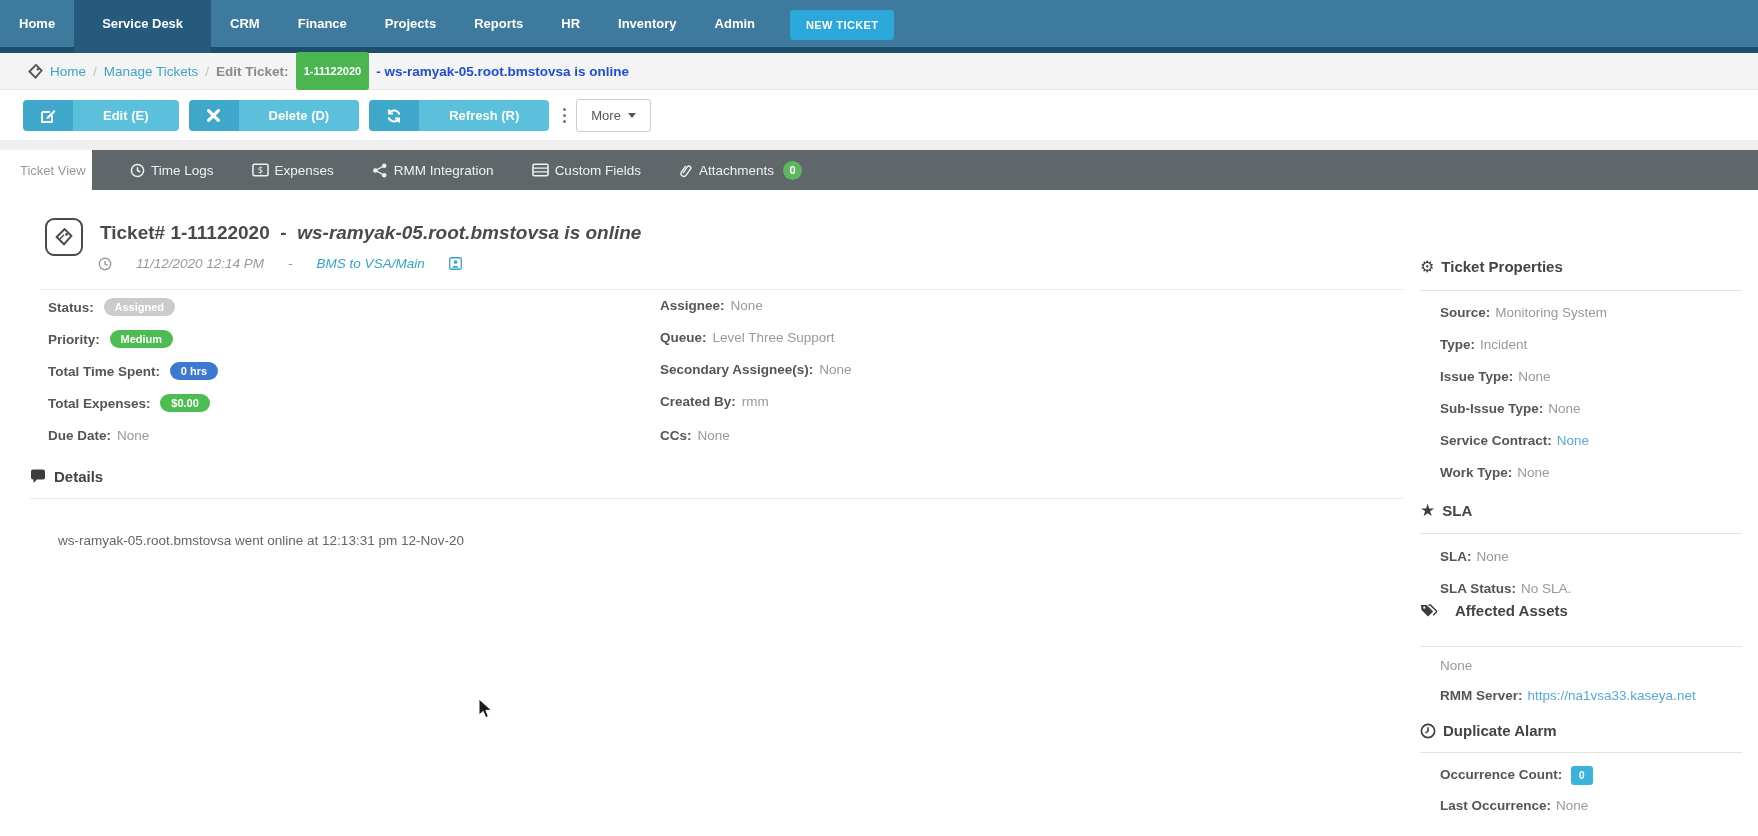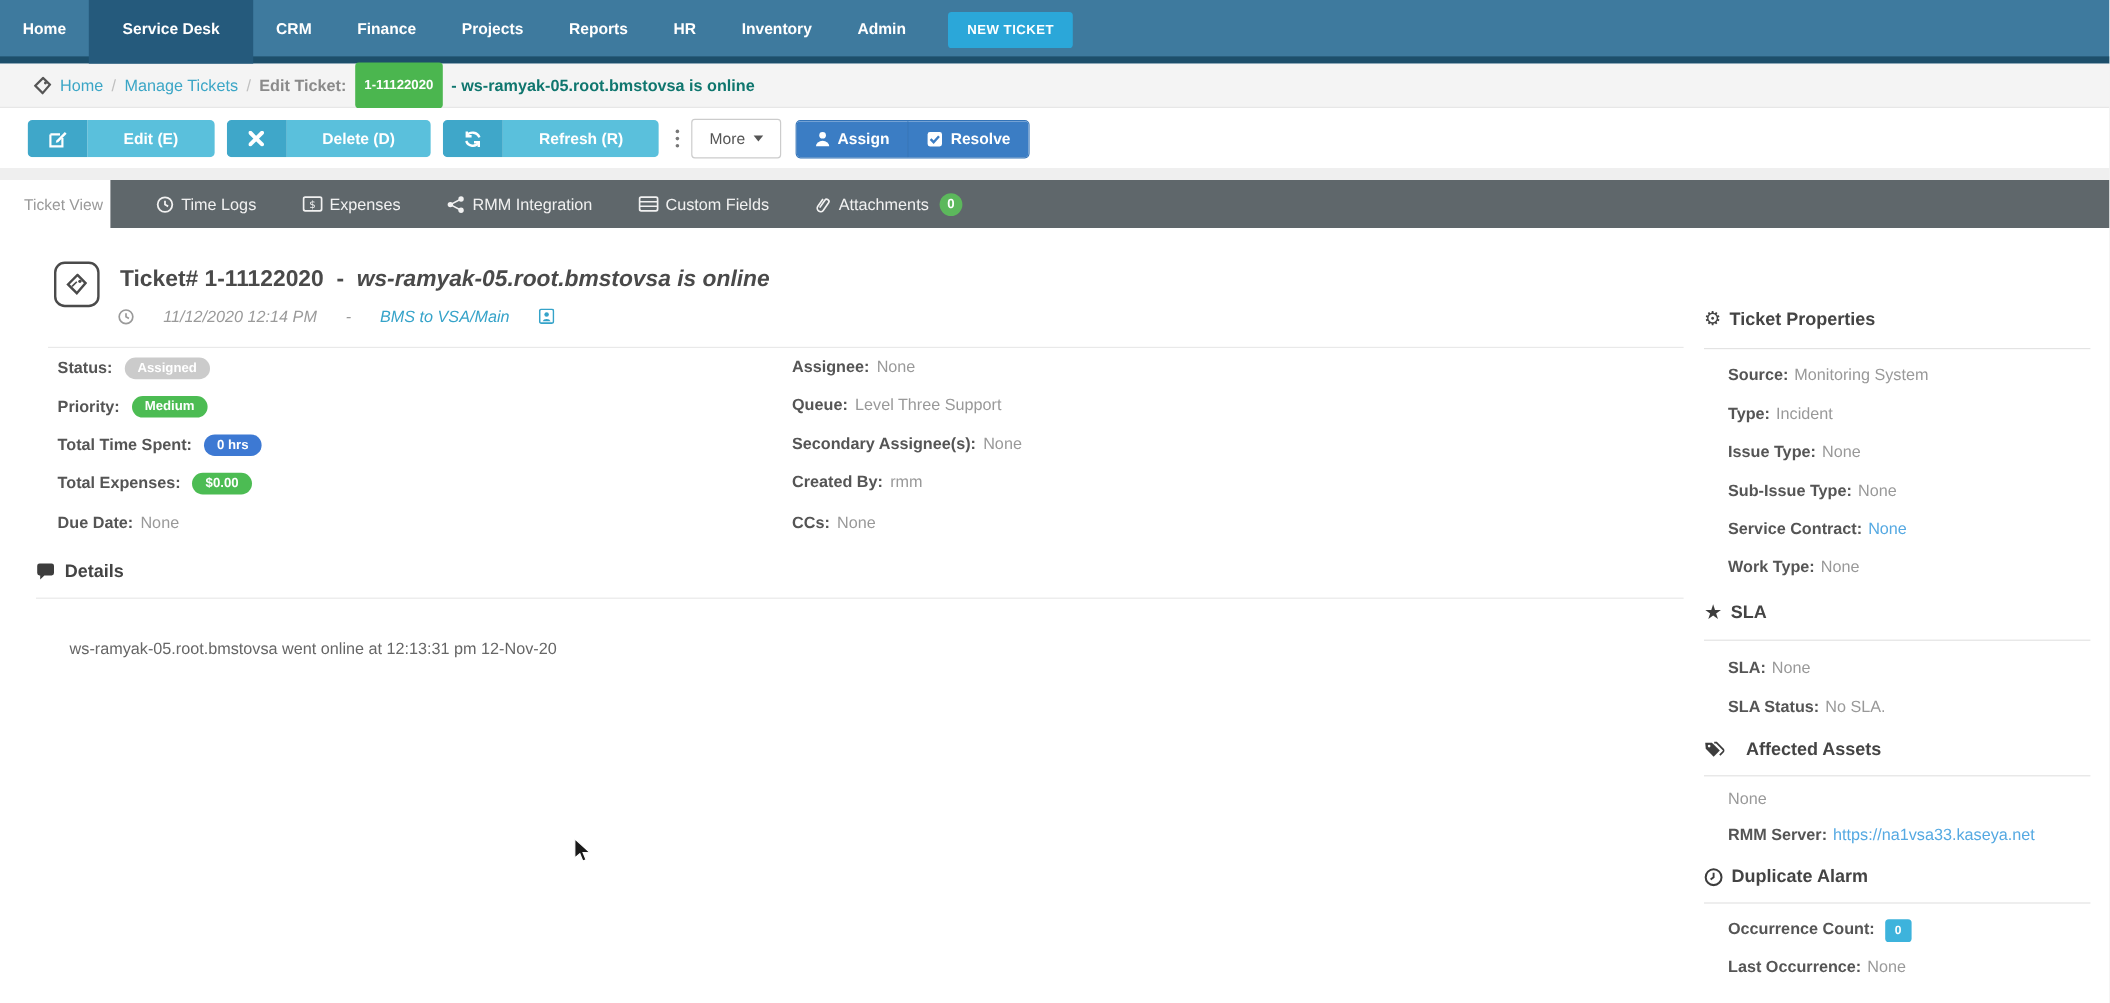--- a/index.html
+++ b/index.html
@@ -13,21 +13,21 @@
   .nav-item { position:relative; z-index:2; display:flex; align-items:center; padding:0 19px 6px 19px; color:#fff; font-size:13px; font-weight:bold; cursor:pointer; }
   .nav-item.active { background:#255a7c; padding-left:28px; padding-right:28px; }
   .new-ticket { position:relative; z-index:2; align-self:center; margin:-4px 0 0 16px; background:#2ba7d9; color:#fff; border:none; border-radius:3px; font-family:inherit; font-size:11px; font-weight:bold; letter-spacing:.4px; padding:9px 16px; cursor:pointer; }
 
   
   .breadcrumb { position:absolute; left:0; top:53px; width:1758px; height:37px; background:#f4f4f4; border-bottom:1px solid #e7e7e7; display:flex; align-items:center; padding-left:28px; font-size:13.5px; color:#9a9a9a; gap:7px; }
   .breadcrumb a { color:#3ba6c6; text-decoration:none; }
   .bc-sep { color:#c0c0c0; }
   .bc-strong { color:#8a8a8a; font-weight:bold; }
   .bc-badge { background:#4bb64f; color:#fff; font-size:11px; font-weight:bold; padding:13px 8px; border-radius:3px; }
-  .bc-suffix { color:#0f766e; font-weight:bold; }
+  .bc-suffix { color:#1d4ed8; font-weight:bold; }
 
   
   .toolbar { position:absolute; left:0; top:91px; width:1608px; height:49px; background:#fff; display:flex; align-items:center; padding-left:23px; }
   .btn-split { display:flex; align-items:stretch; height:31px; border-radius:4px; overflow:hidden; margin-right:10px; cursor:pointer; border:none; padding:0; background:none; font-family:inherit; }
   .btn-split .ic { width:50px; background:#3fa7c9; color:#fff; display:flex; align-items:center; justify-content:center; }
   .btn-split .lb { background:#5ac0dc; color:#fff; font-size:13px; font-weight:bold; display:flex; align-items:center; padding:0 30px; }
   .vdots { margin:0 10px 0 4px; display:flex; flex-direction:column; gap:3px; }
   .vdots i { width:3px; height:3px; border-radius:50%; background:#777; }
   .btn-more { height:33px; background:#fff; border:1px solid #ccc; border-radius:3px; color:#555; font-family:inherit; font-size:13px; padding:0 14px; display:flex; align-items:center; gap:7px; cursor:pointer; }
   .caret { width:0; height:0; border-left:4px solid transparent; border-right:4px solid transparent; border-top:5px solid #555; display:inline-block; }
@@ -136,36 +136,20 @@
     </button>
     <span class="vdots">
         <i></i>
         <i></i>
         <i></i>
       </span>
     <button class="btn-more">
       <span>More</span>
       <span class="caret"></span>
     </button>
-    <div class="btn-group">
-      <button class="btn-blue">
-        <svg width="13" height="13" viewBox="0 0 14 14">
-            <circle cx="7" cy="4" r="3" fill="#fff"></circle>
-            <path d="M1 14 a6 5 0 0 1 12 0 Z" fill="#fff"></path>
-          </svg>
-        <span>Assign</span>
-      </button>
-      <button class="btn-blue">
-        <svg width="14" height="14" viewBox="0 0 14 14">
-            <rect x="1" y="1" width="12" height="12" rx="2" fill="#fff"></rect>
-            <path d="M3.5 7 L6 9.5 L10.5 4.5" fill="none" stroke="#3b7dc4" stroke-width="2"></path>
-          </svg>
-        <span>Resolve</span>
-      </button>
-    </div>
   </div>
 
   <div class="gapstrip"></div>
 
   <div class="tabbar">
     <div class="tab-active">Ticket View</div>
     <div class="tab">
       <svg width="15" height="15" viewBox="0 0 16 16">
           <circle cx="8" cy="8" r="6.5" fill="none" stroke="#f1f1f1" stroke-width="1.6"></circle>
           <path d="M8 4.5 V8 L10.8 9.6" fill="none" stroke="#f1f1f1" stroke-width="1.6"></path>
@@ -292,21 +276,21 @@
     <div class="sb-row" style="left:1440px; top:275px;"><b>Work Type:</b><span>None</span></div>
 
     <div class="sb-head" style="left:1420px; top:312px;">
       <span class="star-glyph">★</span>
       <span>SLA</span>
     </div>
     <div class="hr" style="left:1420px; top:343px; width:322px; background:#e3e3e3;"></div>
     <div class="sb-row" style="left:1440px; top:359px;"><b>SLA:</b><span>None</span></div>
     <div class="sb-row" style="left:1440px; top:391px;"><b>SLA Status:</b><span>No SLA.</span></div>
 
-    <div class="sb-head" style="left:1420px; top:426px;gap:18px;">
+    <div class="sb-head" style="left:1420px; top:412px;gap:18px;">
       <svg width="17" height="15" viewBox="0 0 18 16">
           <path d="M1 2 h6 l7 7 -5.5 5.5 -7-7 Z" fill="#3d3d3d"></path>
           <circle cx="4.5" cy="5" r="1.2" fill="#fff"></circle>
           <path d="M9 2 h2 l7 7 -4 4" fill="none" stroke="#3d3d3d" stroke-width="1.6"></path>
         </svg>
       <span>Affected Assets</span>
     </div>
     <div class="hr" style="left:1420px; top:456px; width:322px; background:#e3e3e3;"></div>
     <div class="sb-row" style="left:1440px; top:468px;"><span>None</span></div>
     <div class="sb-row" style="left:1440px; top:498px;"><b>RMM Server:</b><a href="#">https://na1vsa33.kaseya.net</a></div>

